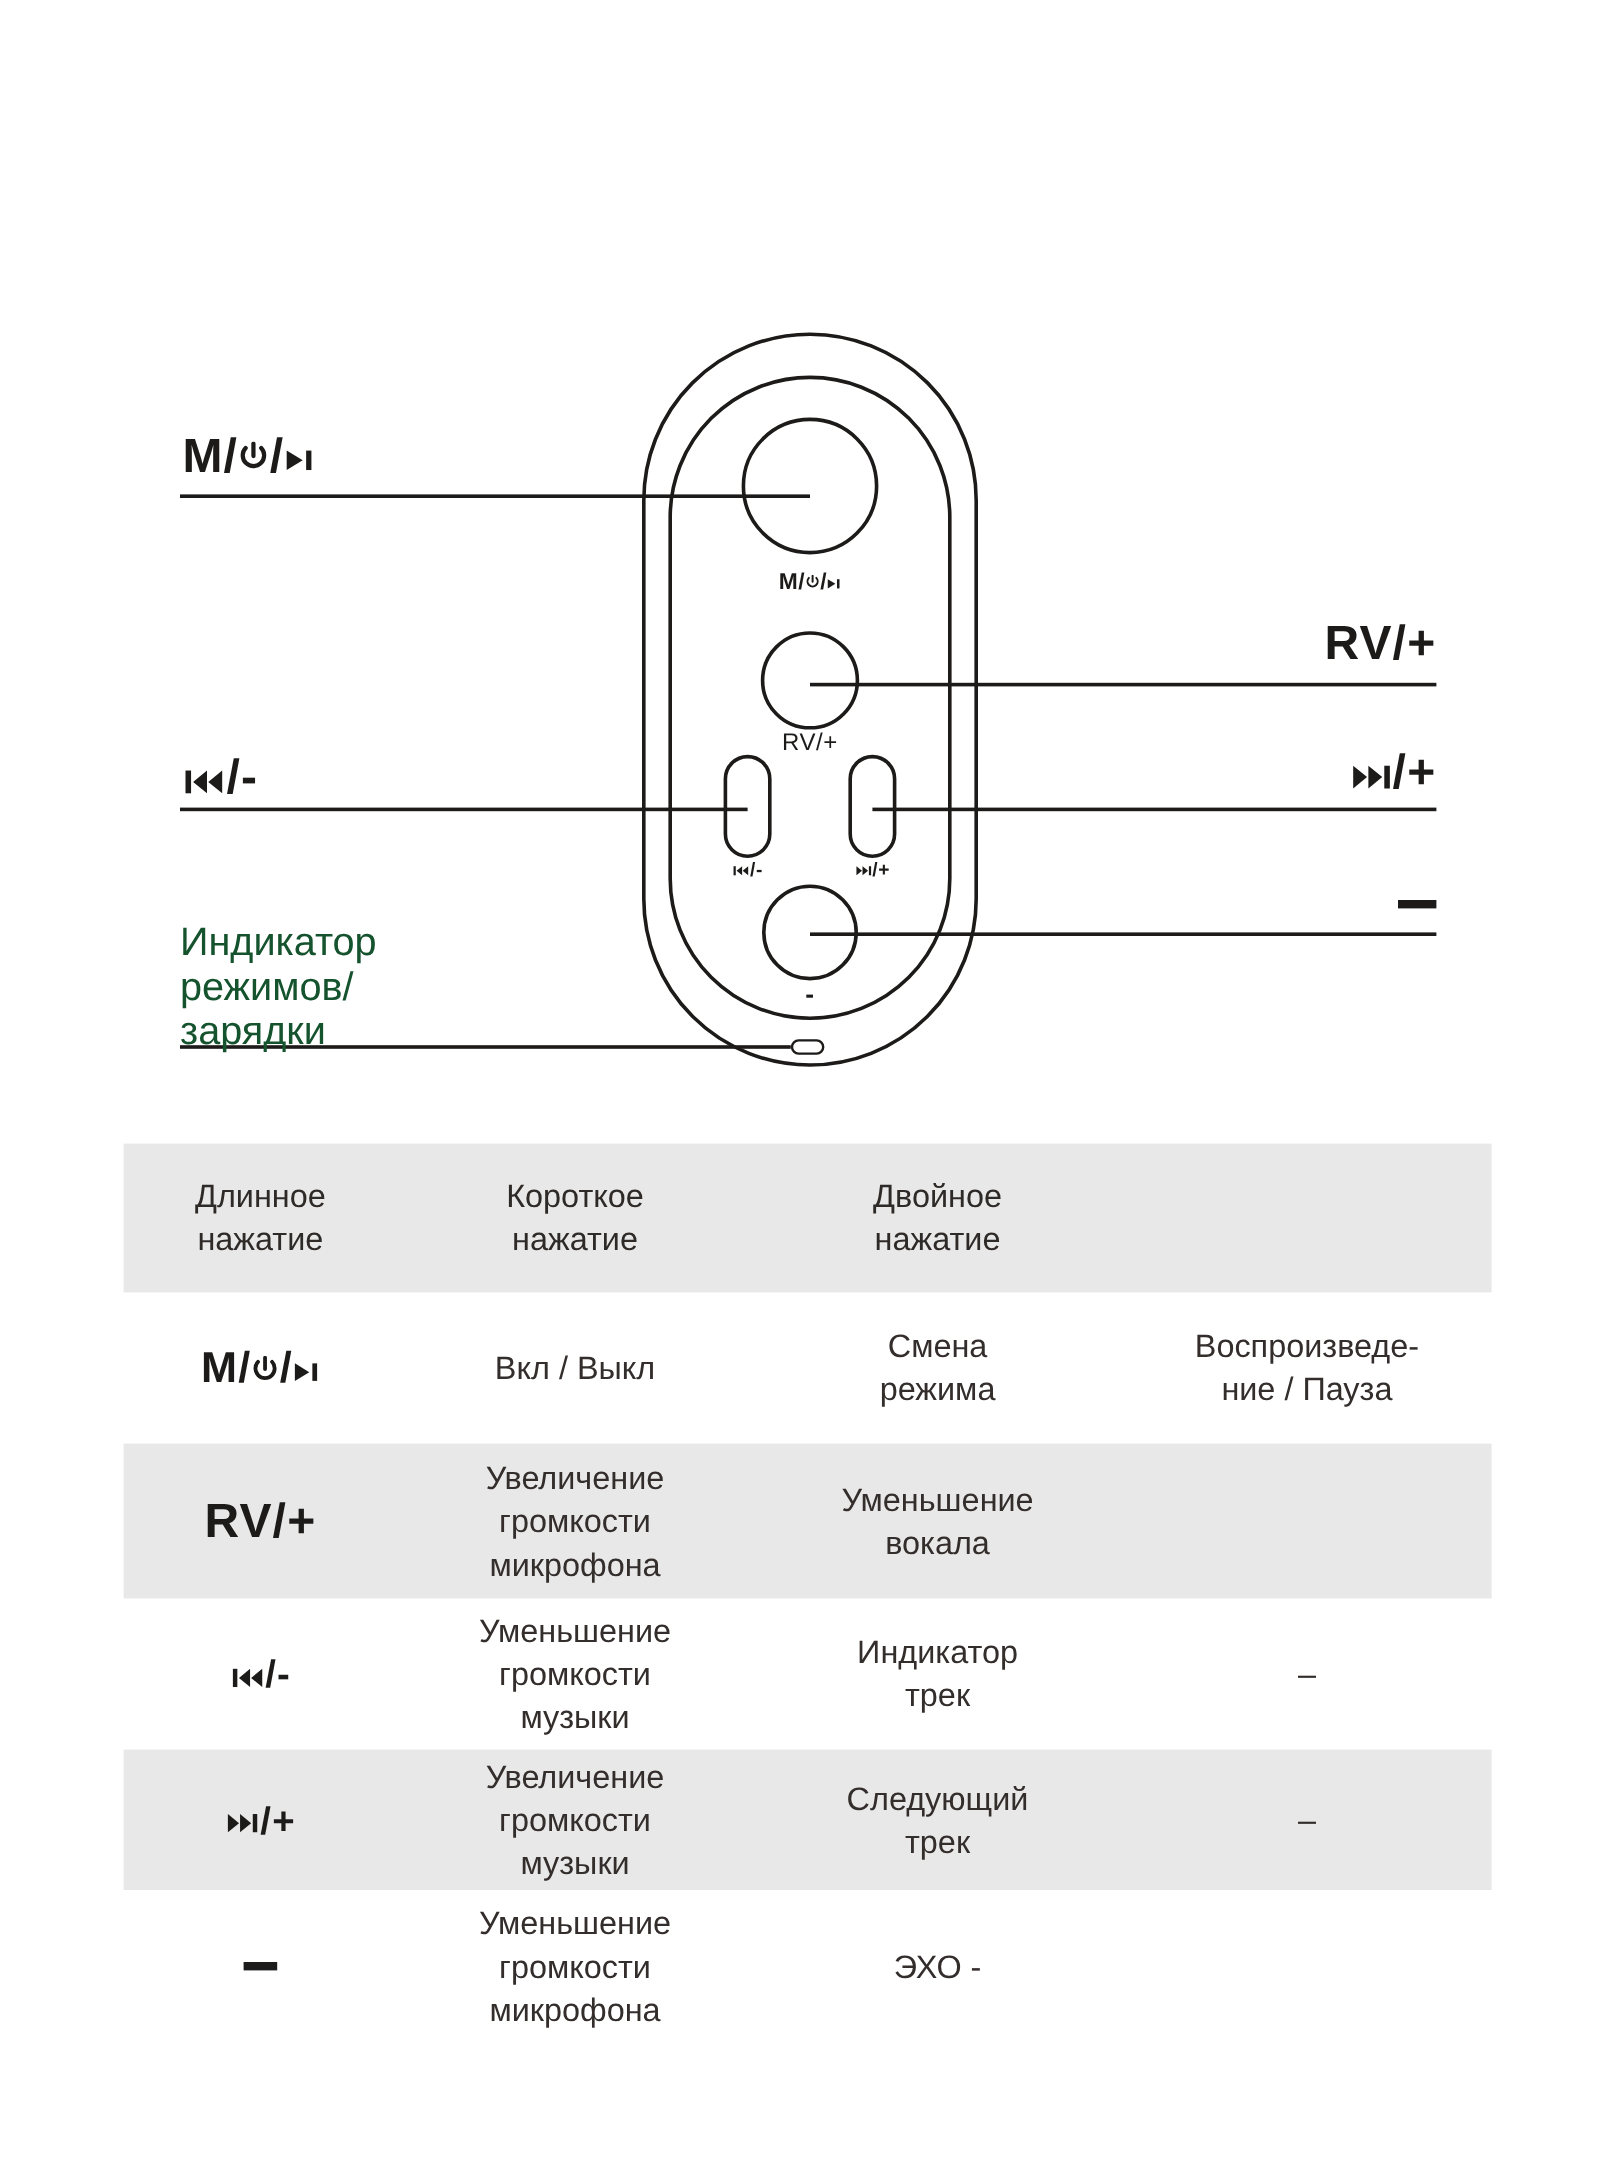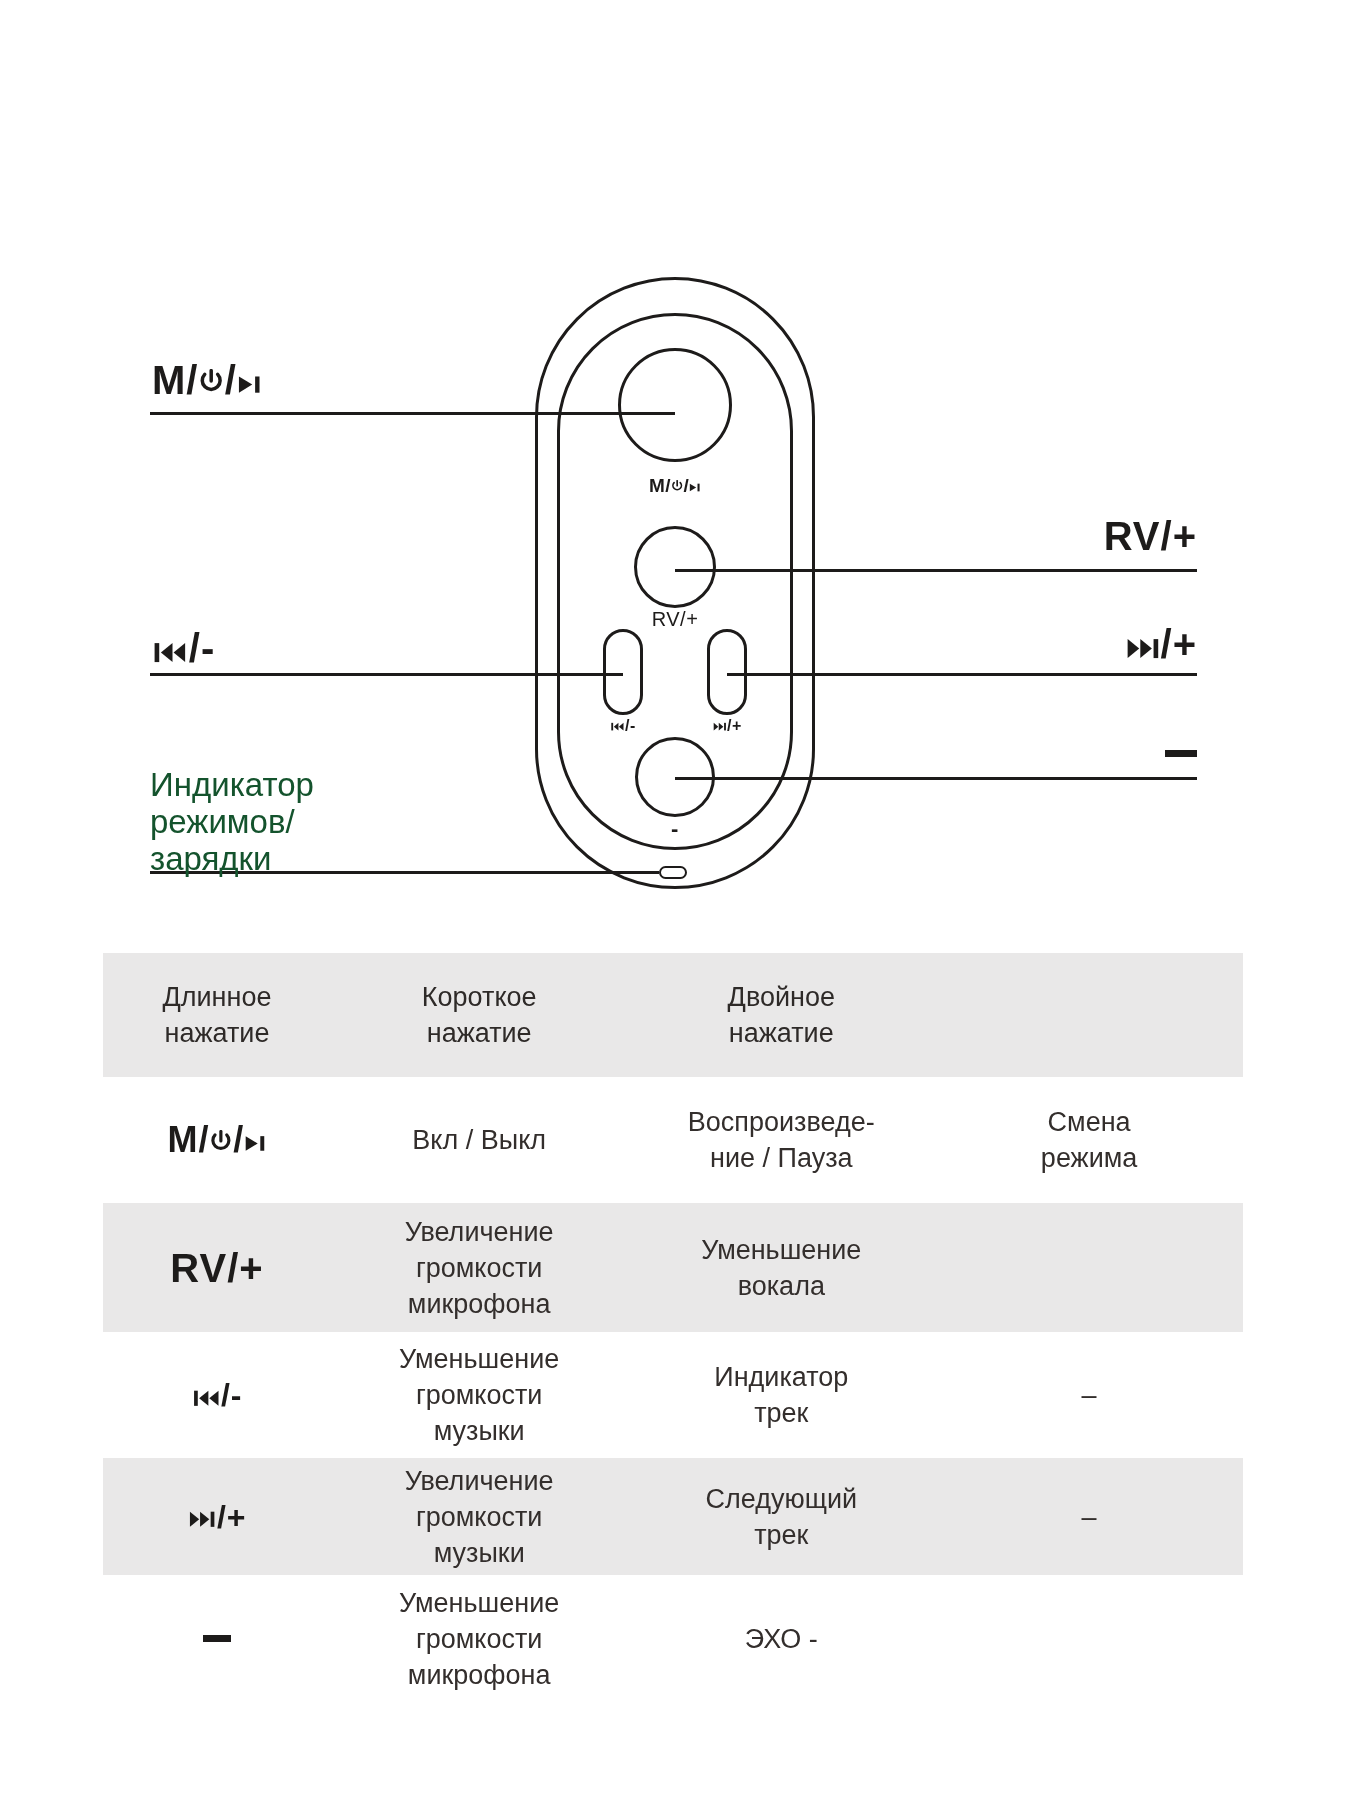--- a/index.html
+++ b/index.html
@@ -180,24 +180,24 @@
       <div class="cell btncell fs36">
         <span><span>M</span><span>/</span><svg class="ic ic-power" viewBox="0 0 24 24">
               <line x1="12" y1="1.5" x2="12" y2="11" stroke="currentColor" stroke-width="3.2" stroke-linecap="round"></line>
               <path d="M 6.1 4.9 A 8.1 8.1 0 1 0 17.9 4.9" fill="none" stroke="currentColor" stroke-width="3.2" stroke-linecap="round"></path>
             </svg><span>/</span><svg class="ic ic-playpause" viewBox="0 0 26 24">
               <path d="M2 3.5 L16 12 L2 20.5 Z" fill="currentColor"></path>
               <rect x="19" y="3.5" width="4.6" height="17" fill="currentColor"></rect>
             </svg></span>
       </div>
       <div class="cell">Вкл / Выкл</div>
+      <div class="cell">Смена
+режима</div>
       <div class="cell">Воспроизведе-
 ние / Пауза</div>
-      <div class="cell">Смена
-режима</div>
     </div>
 
     <div class="t-row r-2 gray">
       <div class="cell btncell fs40">RV/+</div>
       <div class="cell">Увеличение
 громкости
 микрофона</div>
       <div class="cell">Уменьшение
 вокала</div>
     </div>

